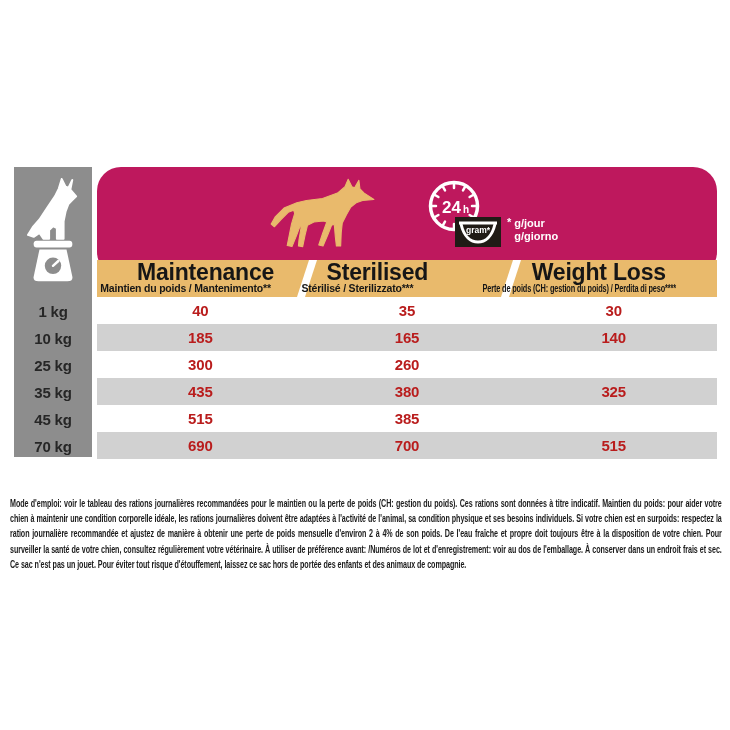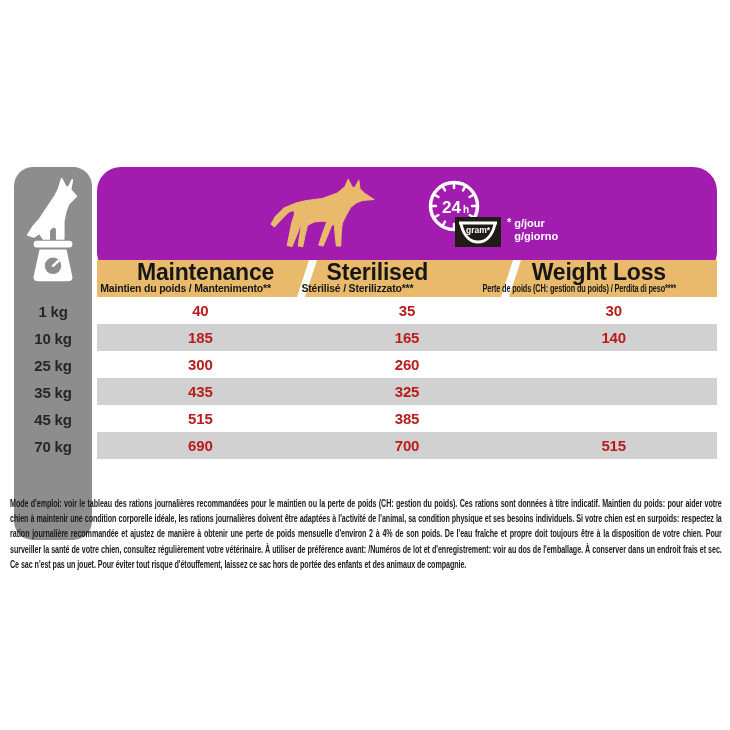--- a/index.html
+++ b/index.html
@@ -3,37 +3,36 @@
 <meta charset="utf-8">
 <style>
   html,body { margin:0; padding:0; background:#ffffff; }
   .page {
     position:relative; width:730px; height:730px; background:#ffffff;
     font-family:"Liberation Sans", sans-serif; overflow:hidden;
   }
 
   
   .sidebar {
-    position:absolute; left:14px; top:167px; width:78px; height:373px;
+    position:absolute; left:14px; top:167px; width:78px; height:290px;
     background:#8D8D8D;
-    border-radius:19px;
   }
   .sidebar-icon { position:absolute; left:10px; top:10px; }
 
   .weight-labels { position:absolute; left:0; top:131px; width:78px; }
   .wlabel {
     height:27px; line-height:27px; text-align:center;
     font-size:15px; font-weight:bold; color:#262626; letter-spacing:-0.2px;
   }
 
   .main { position:absolute; left:97px; top:167px; width:620px; height:293px; }
 
   .black-band {
     position:absolute; left:0; top:0; width:620px; height:109px;
-    background:#a21caf;
+    background:#be185d;
     border-radius:24px;
   }
   .walking-dog { position:absolute; left:172px; top:10px; }
   .clock-svg { position:absolute; left:330px; top:12px; }
   .gday-note {
     position:absolute; left:410px; top:50px; display:flex;
     color:#ffffff; font-weight:bold; font-size:11px; line-height:13px;
   }
   .gday-star { margin-right:3px; font-size:11px; position:relative; top:-1px; }
 
@@ -165,20 +164,21 @@
         <div class="cell">185</div>
         <div class="cell">165</div>
         <div class="cell">140</div>
       </div>
       <div class="row">
         <div class="cell">300</div>
         <div class="cell">260</div>
       </div>
       <div class="row">
         <div class="cell">435</div>
+        <div class="cell">380</div>
         <div class="cell">325</div>
       </div>
       <div class="row">
         <div class="cell">515</div>
         <div class="cell">385</div>
       </div>
       <div class="row">
         <div class="cell">690</div>
         <div class="cell">700</div>
         <div class="cell">515</div>

